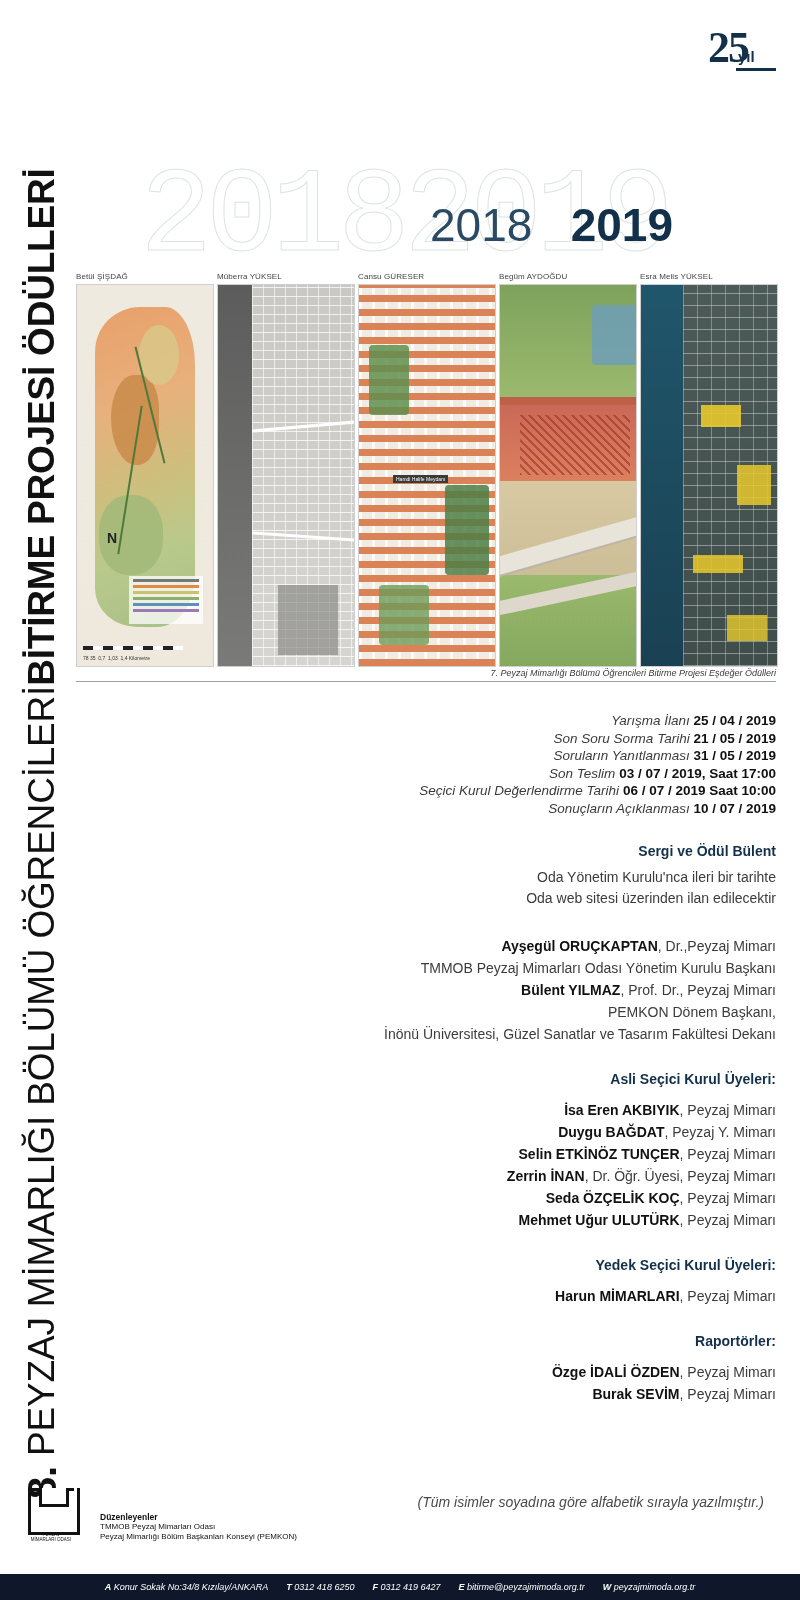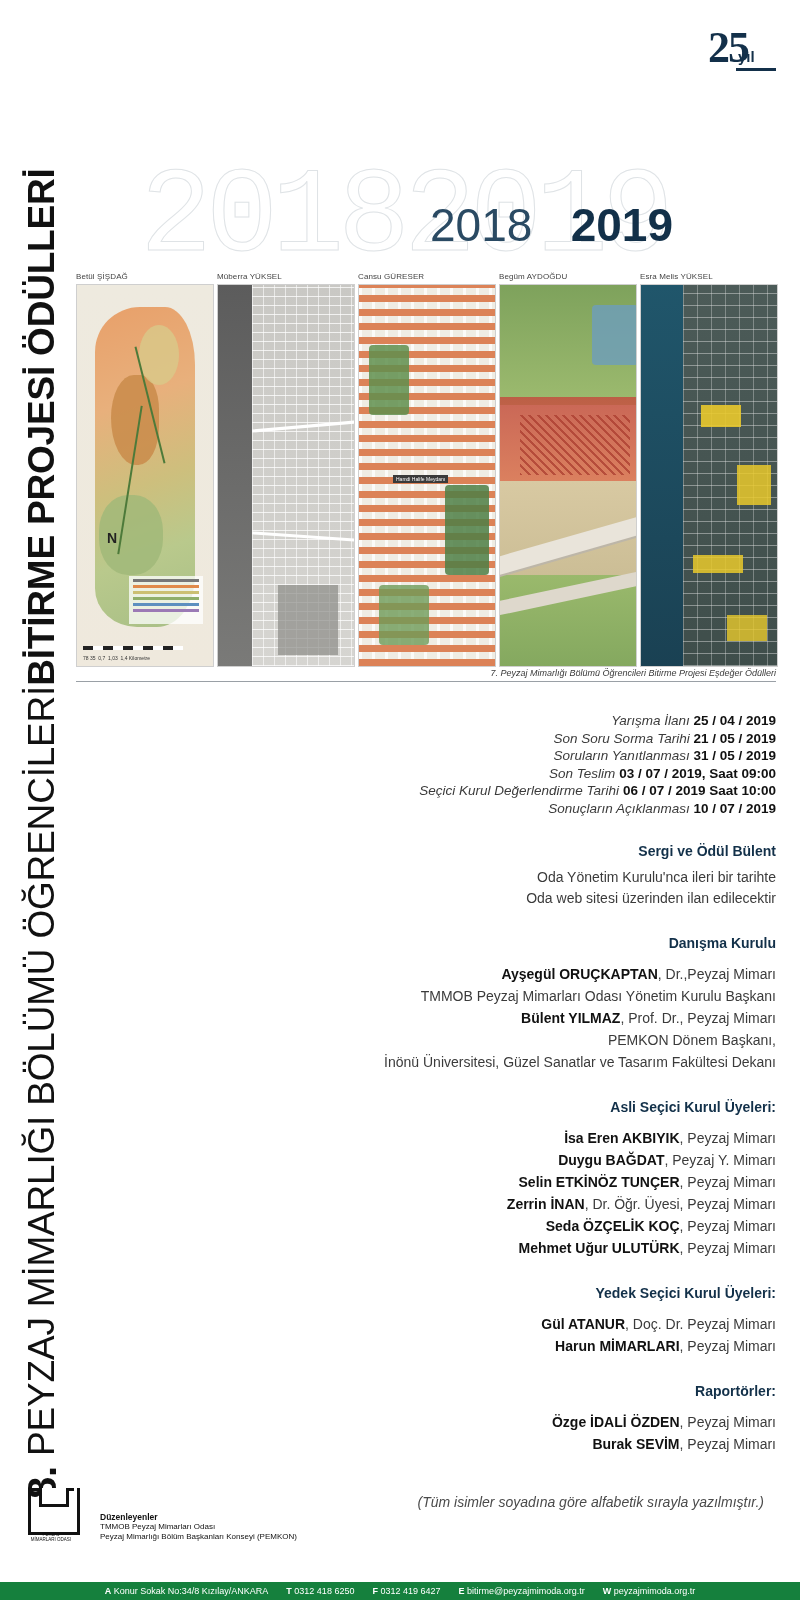--- a/index.html
+++ b/index.html
@@ -313,28 +313,29 @@
     color: #111;
     padding-bottom: 2px;
   }
   .org-text .t-head { font-weight: 700; font-size: 8.5px; }
 
   .footer-bar {
     position: absolute;
     left: 0;
     bottom: 0;
     width: 800px;
-    height: 18px;
-    background: #15803d;
+    height: 26px;
+    background: #0f172a;
     color: #ffffff;
     display: flex;
     align-items: center;
     justify-content: center;
     gap: 18px;
     font-size: 9px;
+    font-style: italic;
   }
   .footer-bar span.k { font-weight: 700; }
   .fitem { white-space: nowrap; }
 </style>
 </head>
 <body>
 
 <div class="page">
 
   <div class="left-rail">
@@ -448,40 +449,39 @@
       <div>
         <span>Son Soru Sorma Tarihi</span>
         <b>21 / 05 / 2019</b>
       </div>
       <div>
         <span>Soruların Yanıtlanması</span>
         <b>31 / 05 / 2019</b>
       </div>
       <div>
         <span>Son Teslim</span>
-        <b>03 / 07 / 2019, Saat 09:00</b>
+        <b>03 / 07 / 2019, Saat 17:00</b>
       </div>
       <div>
         <span>Seçici Kurul Değerlendirme Tarihi</span>
         <b>06 / 07 / 2019 Saat 10:00</b>
       </div>
       <div>
         <span>Sonuçların Açıklanması</span>
         <b>10 / 07 / 2019</b>
       </div>
     </div>
 
     <div class="block">
       <div class="block-title">Sergi ve Ödül Bülent</div>
       <div class="block-line">Oda Yönetim Kurulu'nca ileri bir tarihte</div>
       <div class="block-line">Oda web sitesi üzerinden ilan edilecektir</div>
     </div>
 
     <div class="block">
-      <div class="block-title">Danışma Kurulu</div>
       <div class="members">
         <div class="member">
           <b>Ayşegül ORUÇKAPTAN</b><span>, Dr.,Peyzaj Mimarı</span>
         </div>
         <div class="member">
           <span>TMMOB Peyzaj Mimarları Odası Yönetim Kurulu Başkanı</span>
         </div>
         <div class="member">
           <b>Bülent YILMAZ</b><span>, Prof. Dr., Peyzaj Mimarı</span>
         </div>
@@ -514,23 +514,20 @@
         </div>
         <div class="member">
           <b>Mehmet Uğur ULUTÜRK</b><span>, Peyzaj Mimarı</span>
         </div>
       </div>
     </div>
 
     <div class="block">
       <div class="block-title">Yedek Seçici Kurul Üyeleri:</div>
       <div class="members">
-        <div class="member">
-          <b>Gül ATANUR</b><span>, Doç. Dr. Peyzaj Mimarı</span>
-        </div>
         <div class="member">
           <b>Harun MİMARLARI</b><span>, Peyzaj Mimarı</span>
         </div>
       </div>
     </div>
 
     <div class="block">
       <div class="block-title">Raportörler:</div>
       <div class="members">
         <div class="member">

